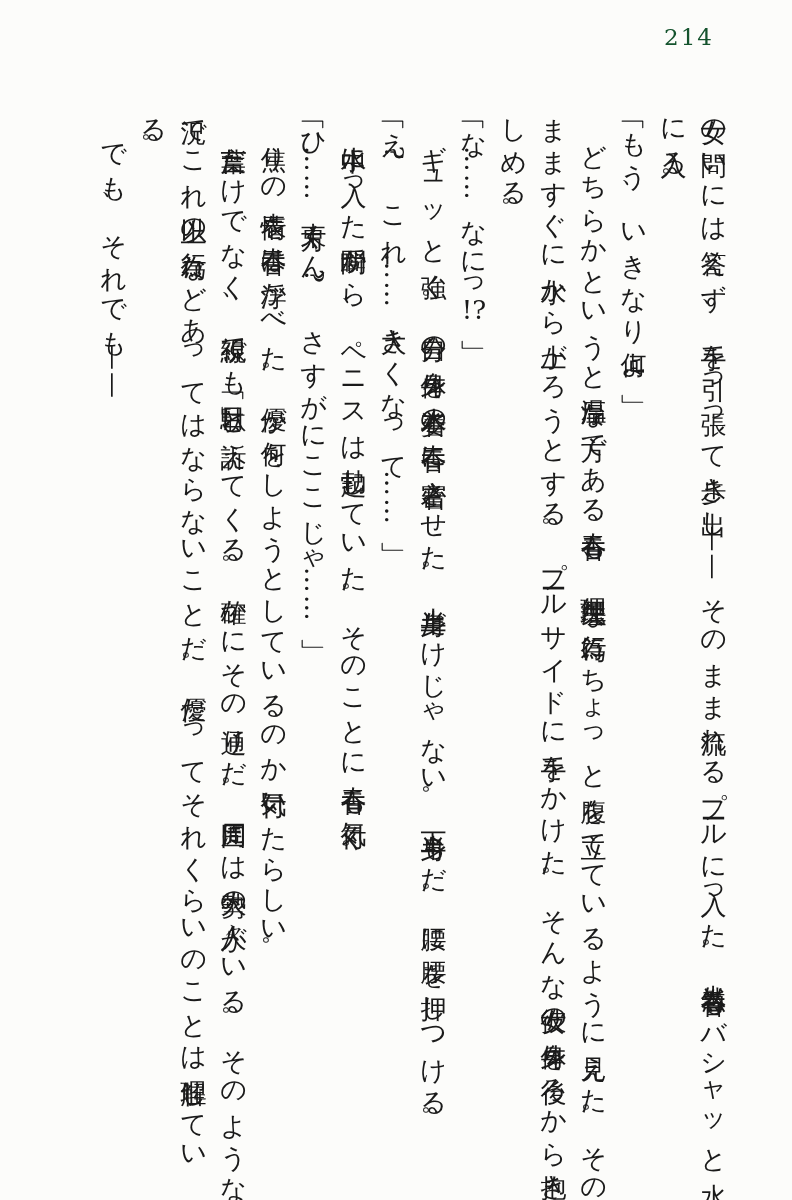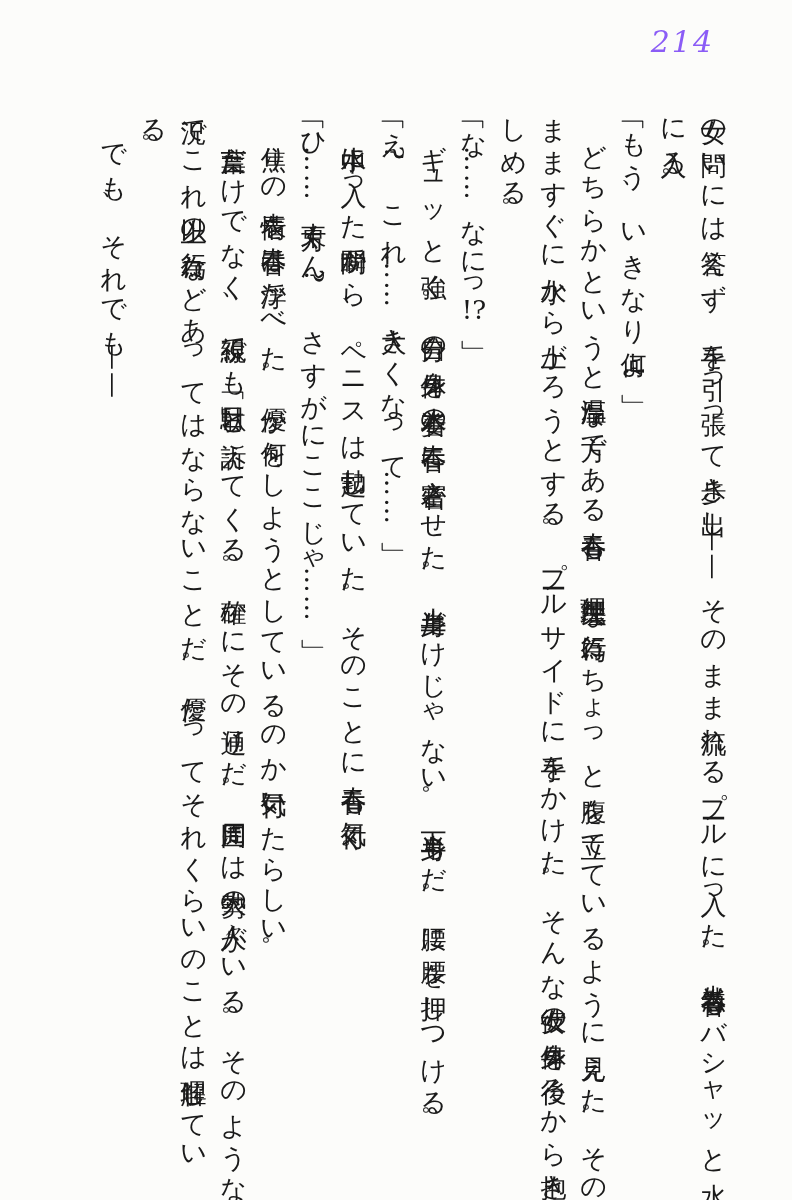--- a/index.html
+++ b/index.html
@@ -17,23 +17,22 @@
     height: 1200px;
     background: #fcfcfa;
     overflow: hidden;
     font-family: "DejaVu Serif", "Liberation Serif", serif;
     color: #1a1a1a;
   }
   .folio {
     position: absolute;
     top: 24px;
     right: 78px;
-    font-size: 30px;
-    font-style: italic;
-    color: #8b5cf6;
+    font-size: 23px;
+    color: #14532d;
     letter-spacing: 2px;
   }
   .v-text {
     position: absolute;
     top: 100px;
     right: 58px;
     height: 1094px;
     writing-mode: vertical-rl;
     text-orientation: mixed;
     font-size: 26px;

